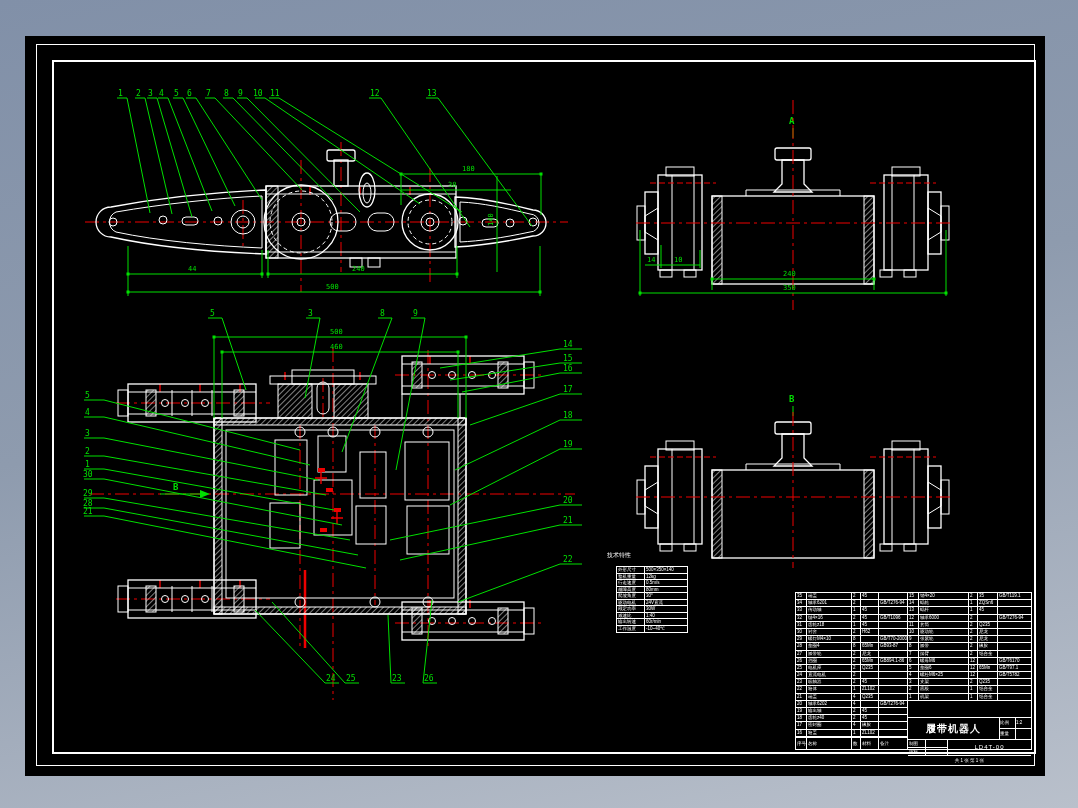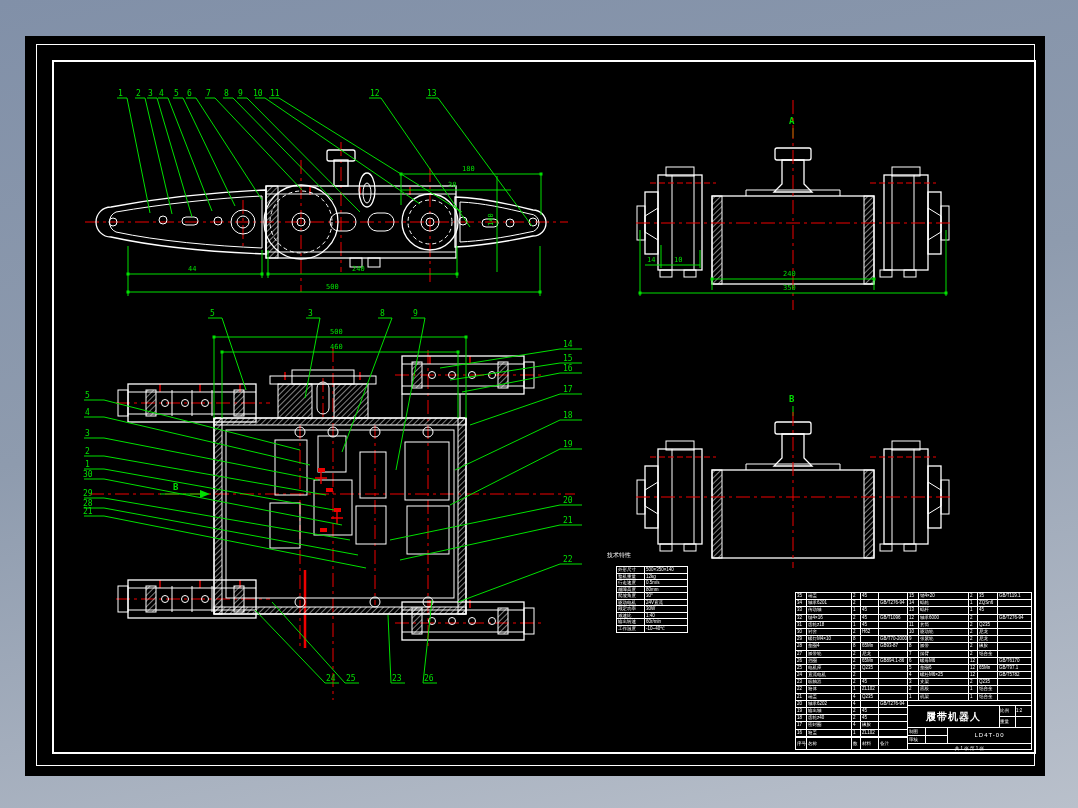--- a/index.html
+++ b/index.html
@@ -38,21 +38,21 @@
   .prow span{display:block;color:#fff;font-size:4.5px;line-height:6.5px;overflow:hidden;white-space:nowrap;box-sizing:border-box;padding-left:1px;}
   .pc0{width:11px;border-right:1px solid #fff;}
   .pc1{width:45px;border-right:1px solid #fff;}
   .pc2{width:9px;border-right:1px solid #fff;}
   .pc3{width:18px;border-right:1px solid #fff;}
   .pc4{flex:1;}
   #tb-right .pc1{width:50px;}
   #tb-right .pc3{width:20px;}
   #tb-head{display:flex;height:13px;border-top:1px solid #fff;box-sizing:border-box;}
   #tb-head span{display:block;color:#fff;font-size:4.5px;line-height:12px;overflow:hidden;box-sizing:border-box;padding-left:1px;}
-  #tb-low{position:absolute;left:0;top:112px;width:123px;height:48px;border-top:1px solid #fff;box-sizing:border-box;}
+  #tb-low{position:absolute;left:0;top:124px;width:123px;height:48px;border-top:1px solid #fff;box-sizing:border-box;}
   .cell{position:absolute;box-sizing:border-box;color:#fff;overflow:hidden;white-space:nowrap;}
   #tb-title{left:0;top:0;width:92px;height:22px;border-right:1px solid #fff;border-bottom:1px solid #fff;
             font-size:10px;font-weight:bold;line-height:21px;text-align:center;letter-spacing:1px;}
   #tb-scale-l{left:92px;top:0;width:16px;height:11px;border-right:1px solid #fff;border-bottom:1px solid #fff;font-size:4.5px;line-height:10px;}
   #tb-scale-v{left:108px;top:0;width:15px;height:11px;border-bottom:1px solid #fff;font-size:4.5px;line-height:10px;}
   #tb-weight-l{left:92px;top:11px;width:16px;height:11px;border-right:1px solid #fff;border-bottom:1px solid #fff;font-size:4.5px;line-height:10px;}
   #tb-weight-v{left:108px;top:11px;width:15px;height:11px;border-bottom:1px solid #fff;font-size:4.5px;line-height:10px;}
   #tb-roles{left:0;top:22px;width:40px;height:16px;border-right:1px solid #fff;border-bottom:1px solid #fff;}
   .rrow{display:flex;height:8px;border-bottom:1px solid #fff;box-sizing:border-box;}
   .rrow:last-child{border-bottom:none;}

